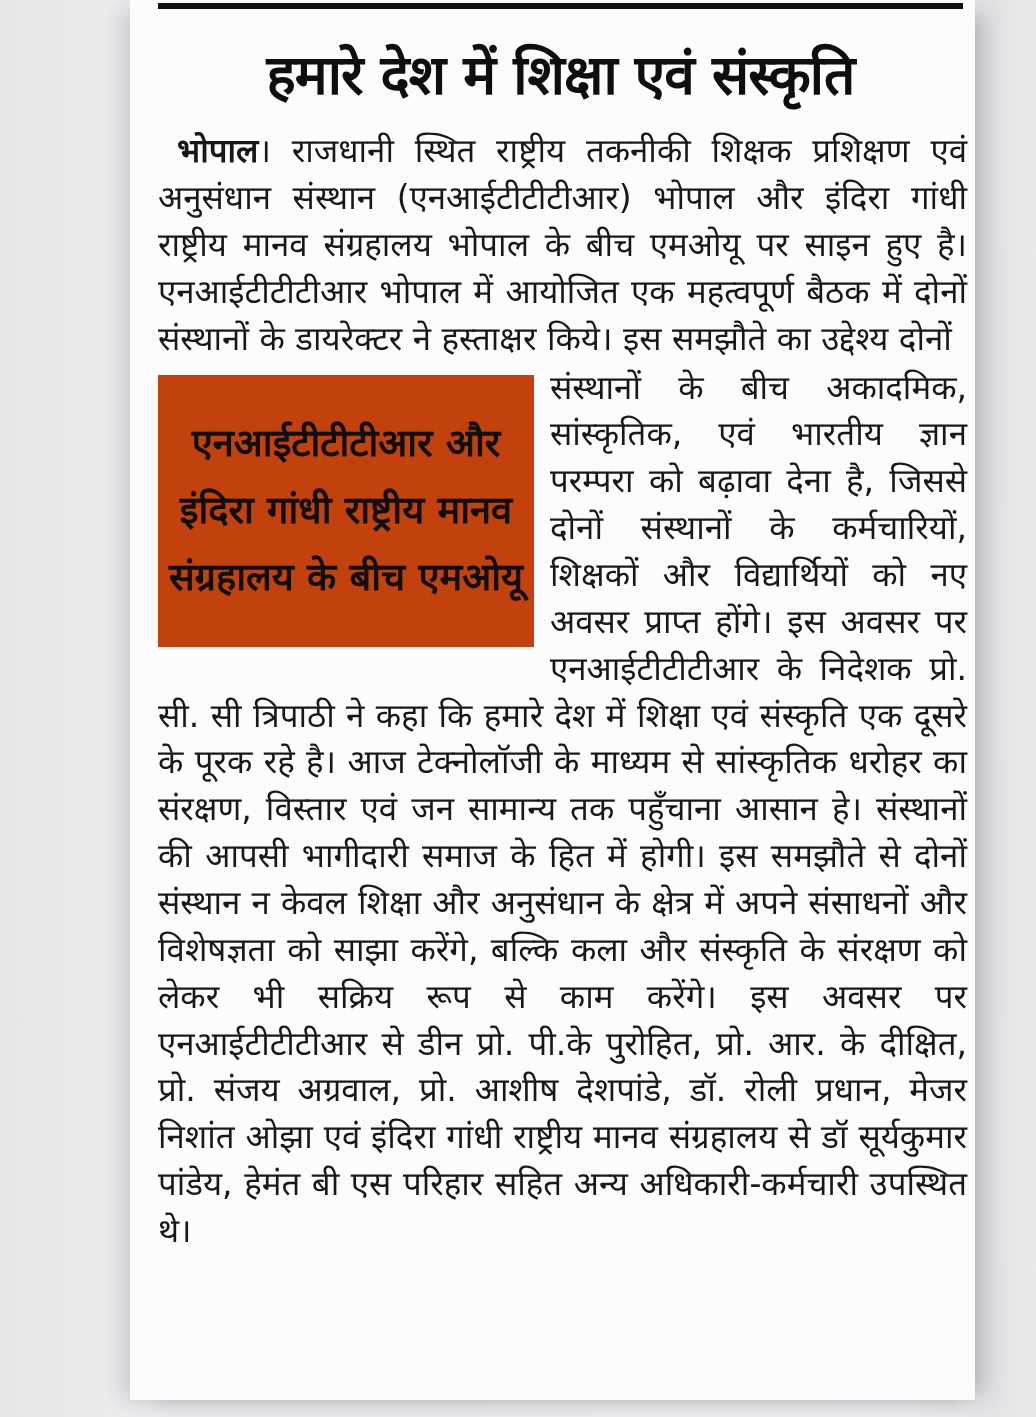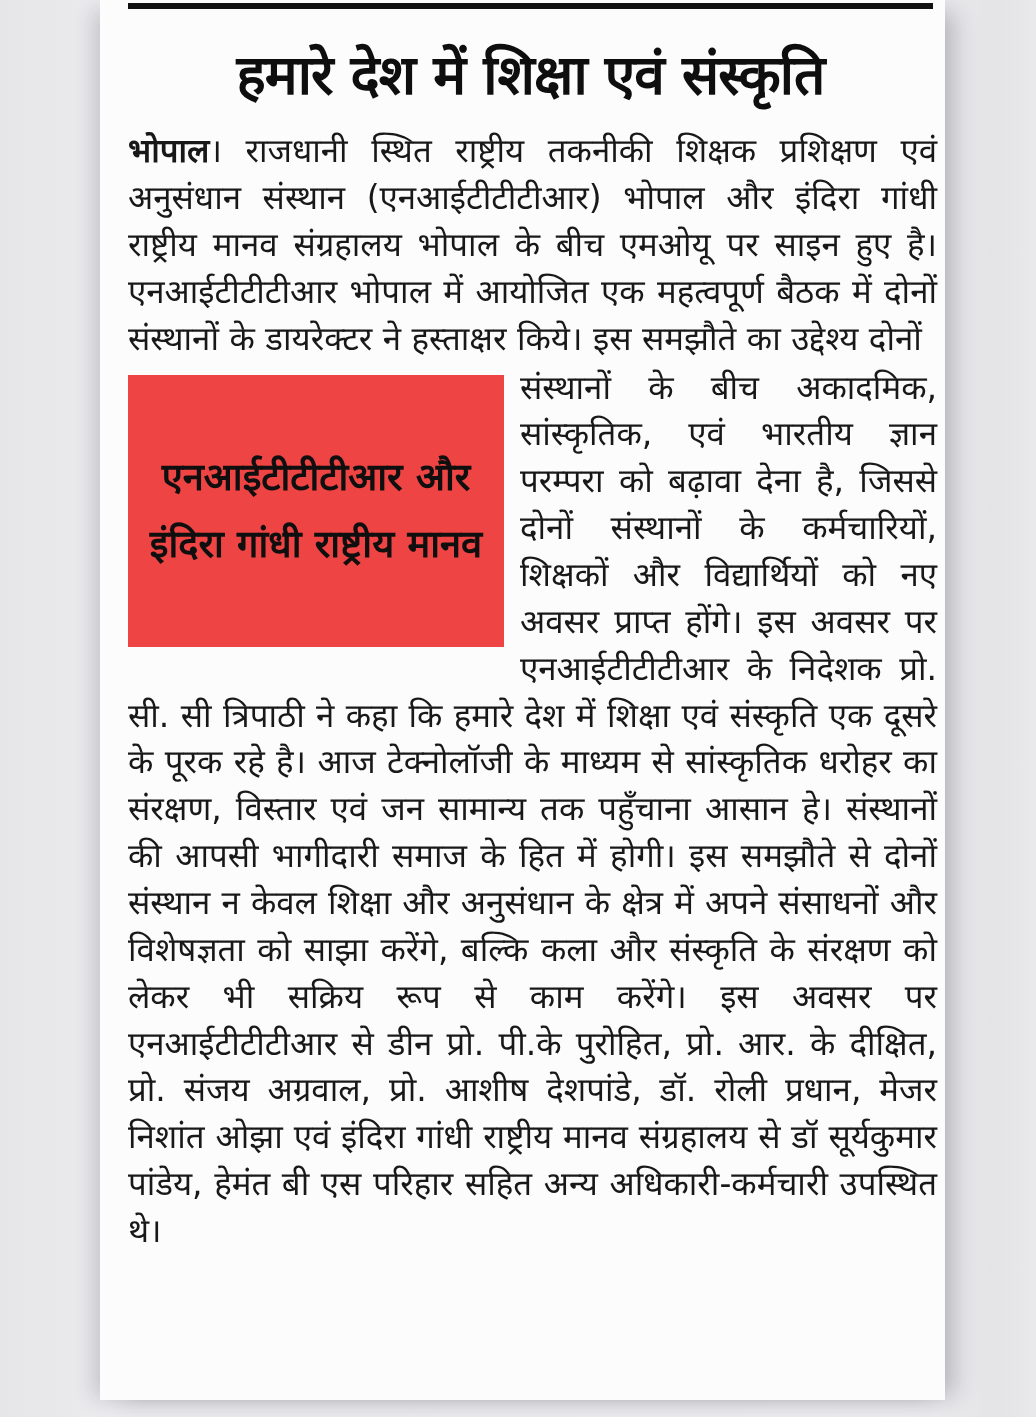--- a/index.html
+++ b/index.html
@@ -12,21 +12,21 @@
     font-family: "DejaVu Sans", sans-serif;
   }
   .scan-outer {
     position: relative;
     width: 1036px;
     height: 1417px;
     background: linear-gradient(90deg, #e6e6e9 0%, #ebebee 10%, #ededf0 88%, #e4e4e7 96%, #e9e9ec 100%);
   }
   .page {
     position: absolute;
-    left: 100px;
+    left: 130px;
     top: 0;
     width: 845px;
     height: 1400px;
     background: #fcfcfc;
     box-shadow: -12px 4px 20px -6px rgba(40,40,50,0.20),
                  16px 4px 22px -8px rgba(40,40,55,0.28);
     color: #141414;
     box-sizing: border-box;
     padding: 0 8px 0 28px;
   }
@@ -44,28 +44,28 @@
     letter-spacing: -1px;
     color: #0e0e0e;
   }
   .headline .hl { display: block; white-space: nowrap; }
   .article-body {
     font-size: 33px;
     line-height: 1.42;
     text-align: justify;
     color: #181818;
   }
-  .dateline { font-weight: 700; }
+  .dateline { font-weight: 700; margin-left: 19px; }
   .body-continued { margin-top: 2px; }
   .pullquote {
     float: left;
     width: 376px;
     height: 272px;
     margin: 10px 16px 6px 0;
-    background: #ef4444;
+    background: #c2410c;
     display: flex;
     flex-direction: column;
     justify-content: center;
     text-align: center;
     font-weight: 700;
     font-size: 38px;
     line-height: 1.76;
     color: #0f0f0f;
   }
   .pullquote .pq-line { display: block; white-space: nowrap; }
@@ -83,18 +83,19 @@
     </h1>
 
     <div class="article-body lead">
       <span class="dateline">भोपाल</span><span>। राजधानी स्थित राष्ट्रीय तकनीकी शिक्षक प्रशिक्षण एवं अनुसंधान संस्थान (एनआईटीटीटीआर) भोपाल और इंदिरा गांधी राष्ट्रीय मानव संग्रहालय भोपाल के बीच एमओयू पर साइन हुए है। एनआईटीटीटीआर भोपाल में आयोजित एक महत्वपूर्ण बैठक में दोनों संस्थानों के डायरेक्टर ने हस्ताक्षर किये। इस समझौते का उद्देश्य दोनों</span>
     </div>
 
     <div class="article-body body-continued">
       <div class="pullquote">
         <span class="pq-line">एनआईटीटीटीआर और</span>
         <span class="pq-line">इंदिरा गांधी राष्ट्रीय मानव</span>
+        <span class="pq-line">संग्रहालय के बीच एमओयू</span>
       </div>
       <span>संस्थानों के बीच अकादमिक, सांस्कृतिक, एवं भारतीय ज्ञान परम्परा को बढ़ावा देना है, जिससे दोनों संस्थानों के कर्मचारियों, शिक्षकों और विद्यार्थियों को नए अवसर प्राप्त होंगे। इस अवसर पर एनआईटीटीटीआर के निदेशक प्रो. सी. सी त्रिपाठी ने कहा कि हमारे देश में शिक्षा एवं संस्कृति एक दूसरे के पूरक रहे है। आज टेक्नोलॉजी के माध्यम से सांस्कृतिक धरोहर का संरक्षण, विस्तार एवं जन सामान्य तक पहुँचाना आसान हे।  संस्थानों की आपसी भागीदारी  समाज के हित में होगी। इस समझौते से दोनों संस्थान न केवल शिक्षा और अनुसंधान के क्षेत्र में अपने संसाधनों और विशेषज्ञता को साझा करेंगे, बल्कि कला और संस्कृति के संरक्षण को लेकर भी सक्रिय रूप से काम करेंगे। इस अवसर पर एनआईटीटीटीआर से डीन प्रो. पी.के पुरोहित, प्रो. आर. के दीक्षित, प्रो. संजय अग्रवाल, प्रो. आशीष देशपांडे, डॉ. रोली प्रधान, मेजर निशांत ओझा एवं इंदिरा गांधी राष्ट्रीय मानव संग्रहालय से डॉ सूर्यकुमार पांडेय, हेमंत बी एस परिहार सहित अन्य अधिकारी-कर्मचारी उपस्थित थे।</span>
     </div>
 
   </div>
 </div>
 
 </body></html>

